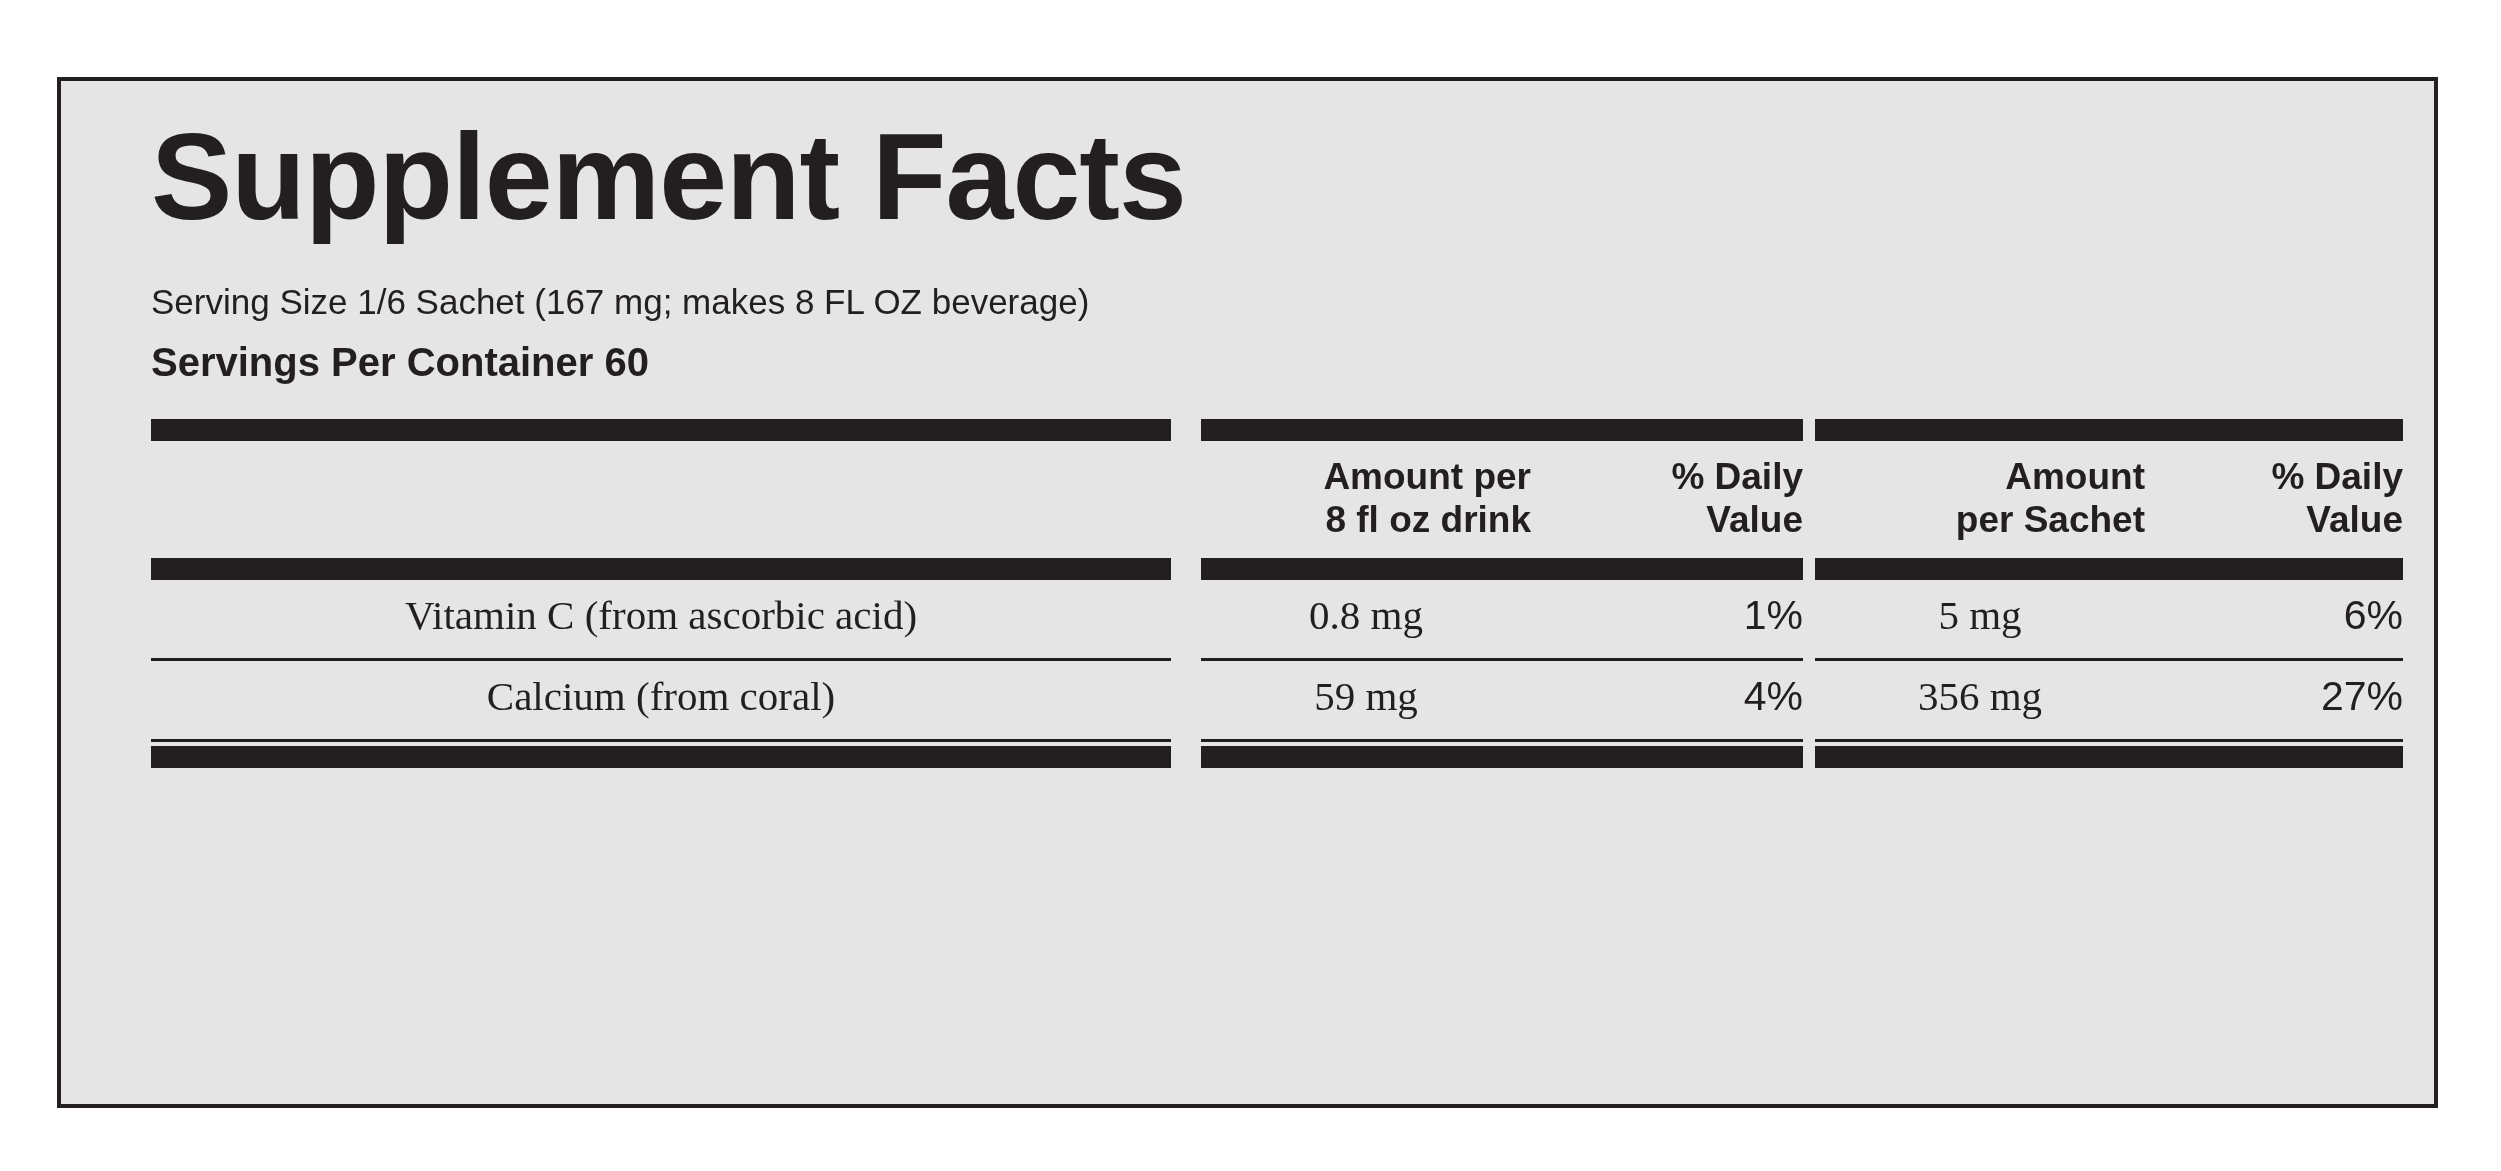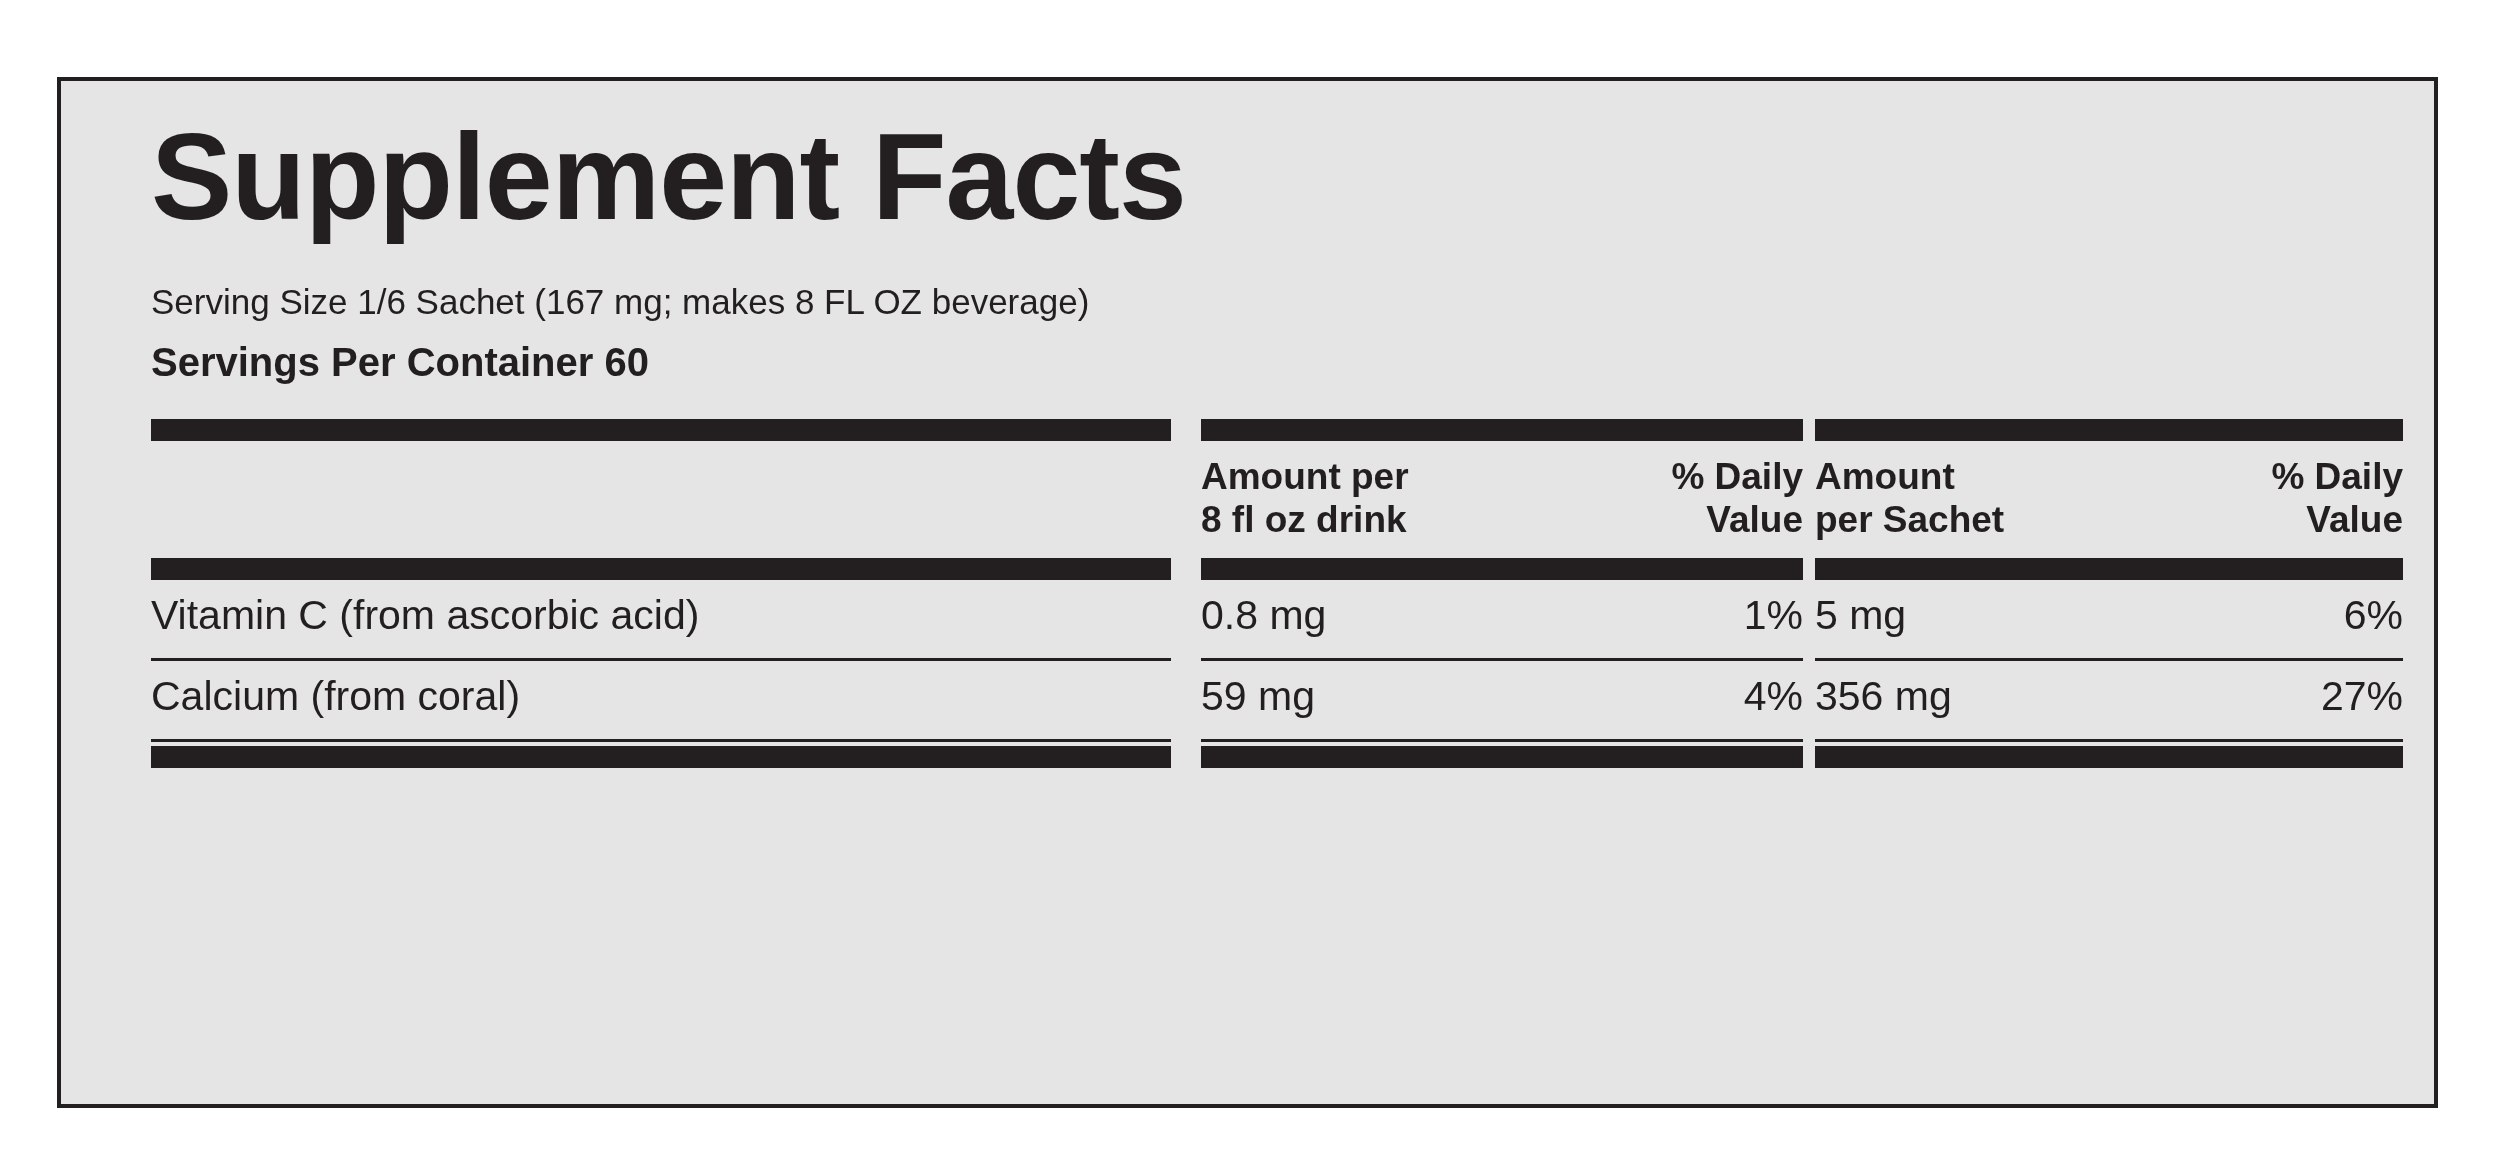--- a/index.html
+++ b/index.html
@@ -113,23 +113,23 @@
   }
   .rule-none { background: transparent; }
 
   
   .cellpad {
     font-size: 41px;
     line-height: 1.2;
     padding-top: 11px !important;
     padding-bottom: 11px !important;
   }
-  .cellpad.left { text-align: left; }
+  .cellpad.left { text-align: center; font-family: Liberation Serif, serif; }
   .cellpad.right { text-align: right; }
-  .nowrap { white-space: nowrap; }
+  .nowrap { white-space: nowrap; text-align: right; }
 </style>
 </head>
 <body>
 
 <div class="label-panel">
   <div class="inner">
 
     <div class="title">Supplement Facts</div>
 
     <div class="serving-size">Serving Size 1/6 Sachet (167 mg; makes 8 FL OZ beverage)</div>

